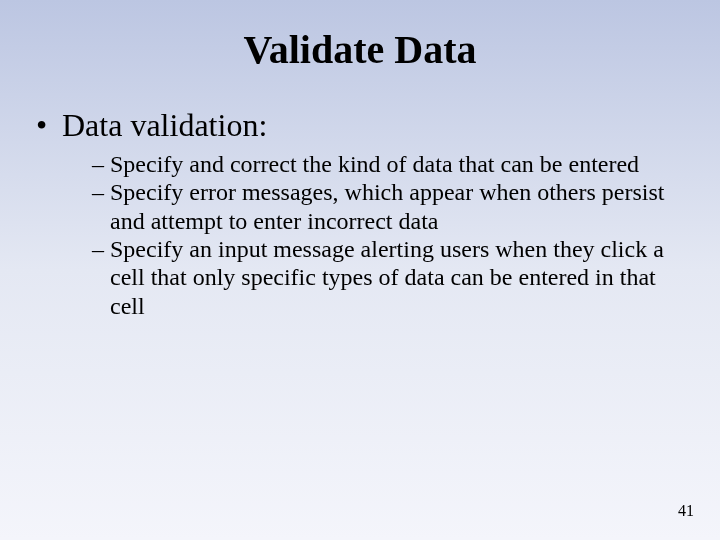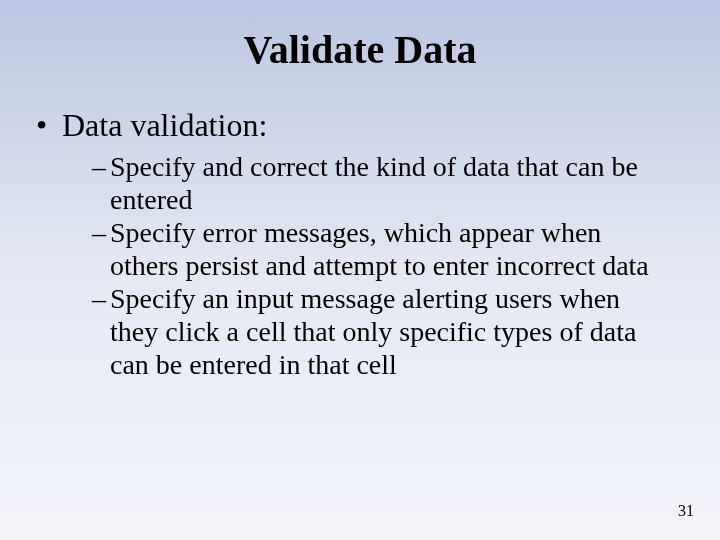--- a/index.html
+++ b/index.html
@@ -33,21 +33,21 @@
   .level1::before {
     content: "•";
     display: inline-block;
     width: 26px;
   }
   .level2-wrap {
     margin-left: 62px;
     margin-right: 18px;
   }
   .level2 {
-    font-size: 28px;
+    font-size: 24px;
     color: #000;
     line-height: 1.18;
     margin-bottom: 0;
     text-indent: -18px;
     padding-left: 18px;
   }
   .level2::before {
     content: "–";
     display: inline-block;
     width: 18px;
@@ -77,14 +77,14 @@
   <div class="title">Validate Data</div>
 
   <div class="level1">Data validation:</div>
 
   <div class="level2-wrap">
     <div class="level2">Specify and correct the kind of data that can be entered</div>
     <div class="level2">Specify error messages, which appear when others persist and attempt to enter incorrect data</div>
     <div class="level2">Specify an input message alerting users when they click a cell that only specific types of data can be entered in that cell</div>
   </div>
 
-  <div class="page-num">31</div>
+  <div class="page-num">41</div>
 </div>
 
 </body></html>

